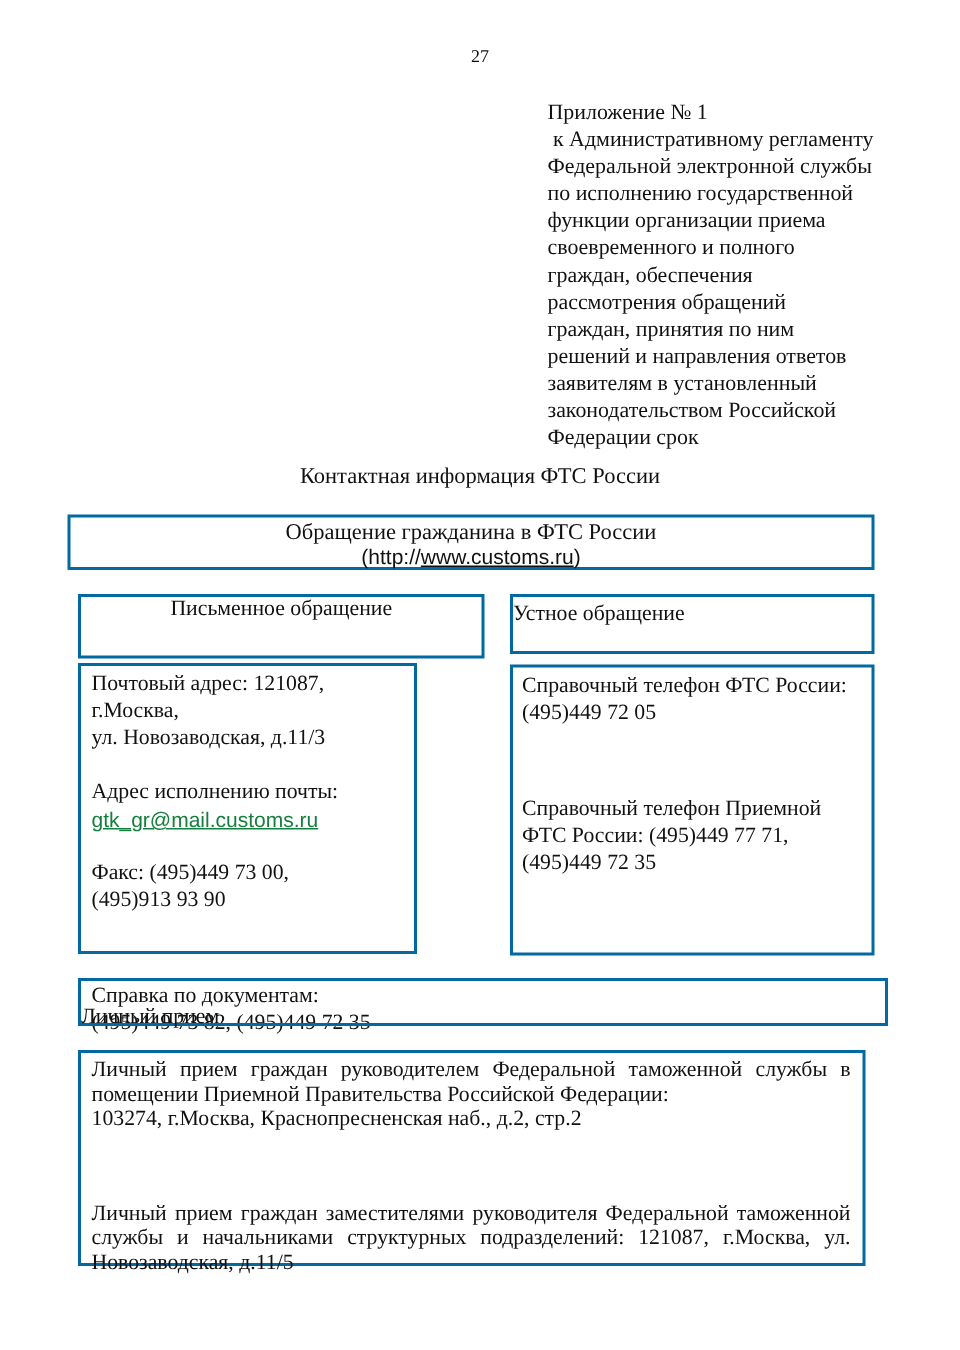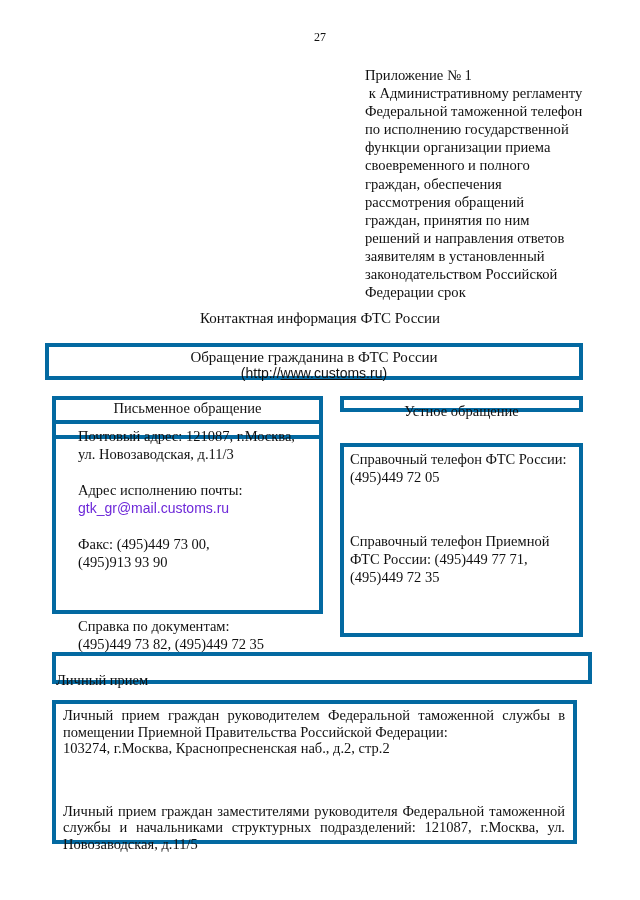--- a/index.html
+++ b/index.html
@@ -25,55 +25,56 @@
       left: 365px; top: 66px; width: 240px;
       line-height: 18.1px; font-size: 14.6px;
     }
     .appendix .line { display: block; white-space: nowrap; }
     .section-title {
       left: 0; width: 640px; top: 310px;
       text-align: center; font-size: 15px;
     }
     .box {
       position: absolute;
-      border: 4px solid #0369a1;
+      border: 2px solid #0369a1;
       box-sizing: border-box;
     }
     .box.top {
       left: 45px; top: 343px; width: 538px; height: 37px;
       text-align: center; line-height: 16px; padding-top: 2px;
       font-size: 15px;
     }
     .url {
       font-family: "Liberation Sans", "DejaVu Sans", sans-serif;
       font-size: 14px;
     }
     .url u { text-decoration: underline; }
     .box.hdr-written {
       left: 52px; top: 396px; width: 271px; height: 43px;
       text-align: center; padding-top: 0; font-size: 14.5px;
     }
     .box.hdr-oral {
-      left: 340px; top: 396px; width: 243px; height: 16px;
-      text-align: center; padding-top: 3px; font-size: 14.5px;
+      left: 340px; top: 396px; width: 243px; height: 40px;
+      padding-top: 3px; font-size: 14.5px;
     }
     .box.content-written {
-      left: 52px; top: 420px; width: 271px; height: 194px;
-      padding: 3px 6px 0 22px; line-height: 18px; font-size: 14.5px;
+      left: 52px; top: 442px; width: 226px; height: 194px;
+      padding: 3px 6px 0 7px; line-height: 18px; font-size: 14.5px;
     }
     .box.content-oral {
       left: 340px; top: 443px; width: 243px; height: 194px;
       padding: 3px 6px 0 6px; line-height: 18px; font-size: 14.5px;
     }
     .para { margin: 0 0 18px 0; }
     .para:last-child { margin-bottom: 0; margin-top: 46px; }
     .email {
       font-family: "Liberation Sans", "DejaVu Sans", sans-serif;
       font-size: 14px;
-      color: #6d28d9;
+      text-decoration: underline;
+      color: #15803d;
     }
     .box.hdr-personal {
       left: 52px; top: 652px; width: 540px; height: 32px;
       text-align: left; padding-top: 16px; font-size: 14.5px;
     }
     .box.content-personal {
       left: 52px; top: 700px; width: 525px; height: 144px;
       padding: 3px 8px 0 7px; line-height: 16.5px; font-size: 14.5px;
       text-align: justify;
     }
@@ -81,21 +82,21 @@
     .just-last { text-align-last: left; }
   </style>
 </head>
 <body>
 
 <div class="abs page-number">27</div>
 
 <div class="abs appendix">
   <span class="line">Приложение № 1</span>
   <span class="line" style="white-space:pre"> к Административному регламенту</span>
-  <span class="line">Федеральной таможенной телефон</span>
+  <span class="line">Федеральной электронной службы</span>
   <span class="line">по исполнению государственной</span>
   <span class="line">функции организации приема</span>
   <span class="line">своевременного и полного</span>
   <span class="line">граждан, обеспечения</span>
   <span class="line">рассмотрения обращений</span>
   <span class="line">граждан, принятия по ним</span>
   <span class="line">решений и направления ответов</span>
   <span class="line">заявителям в установленный</span>
   <span class="line">законодательством Российской</span>
   <span class="line">Федерации срок</span>

